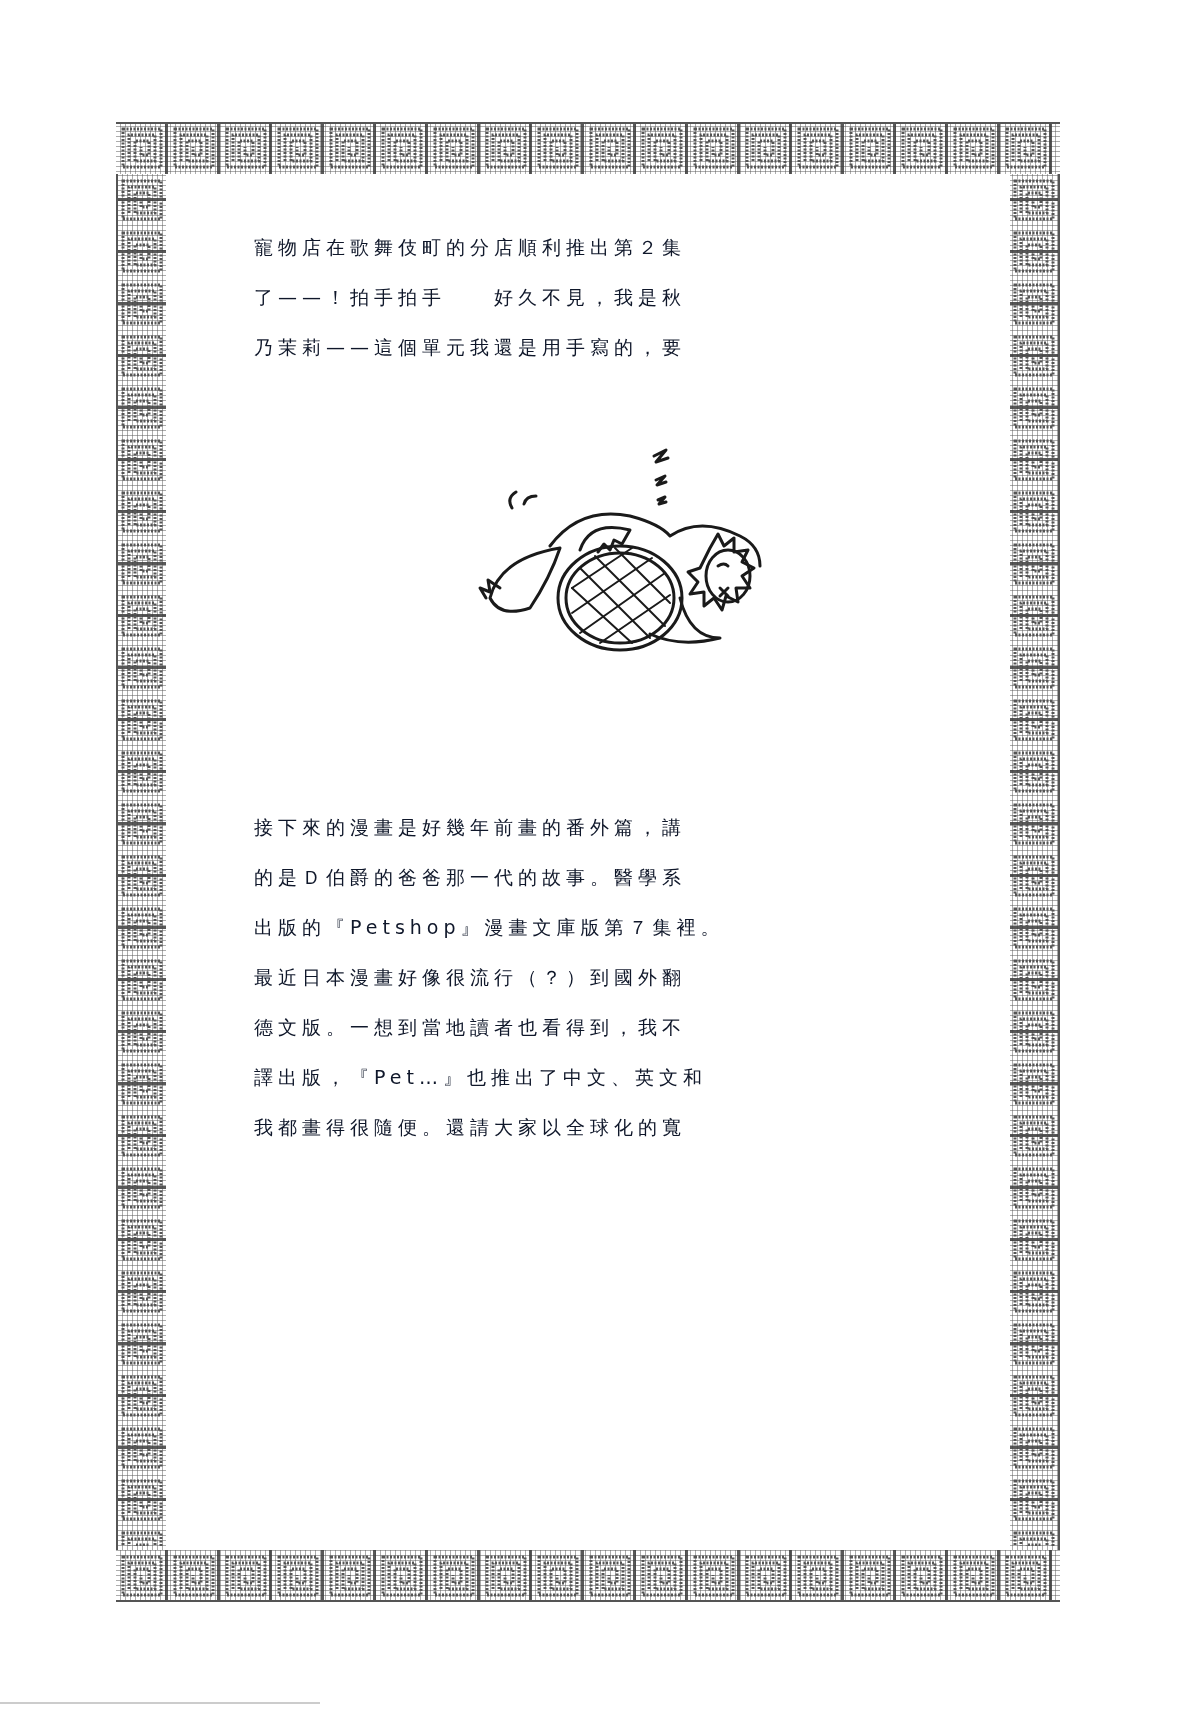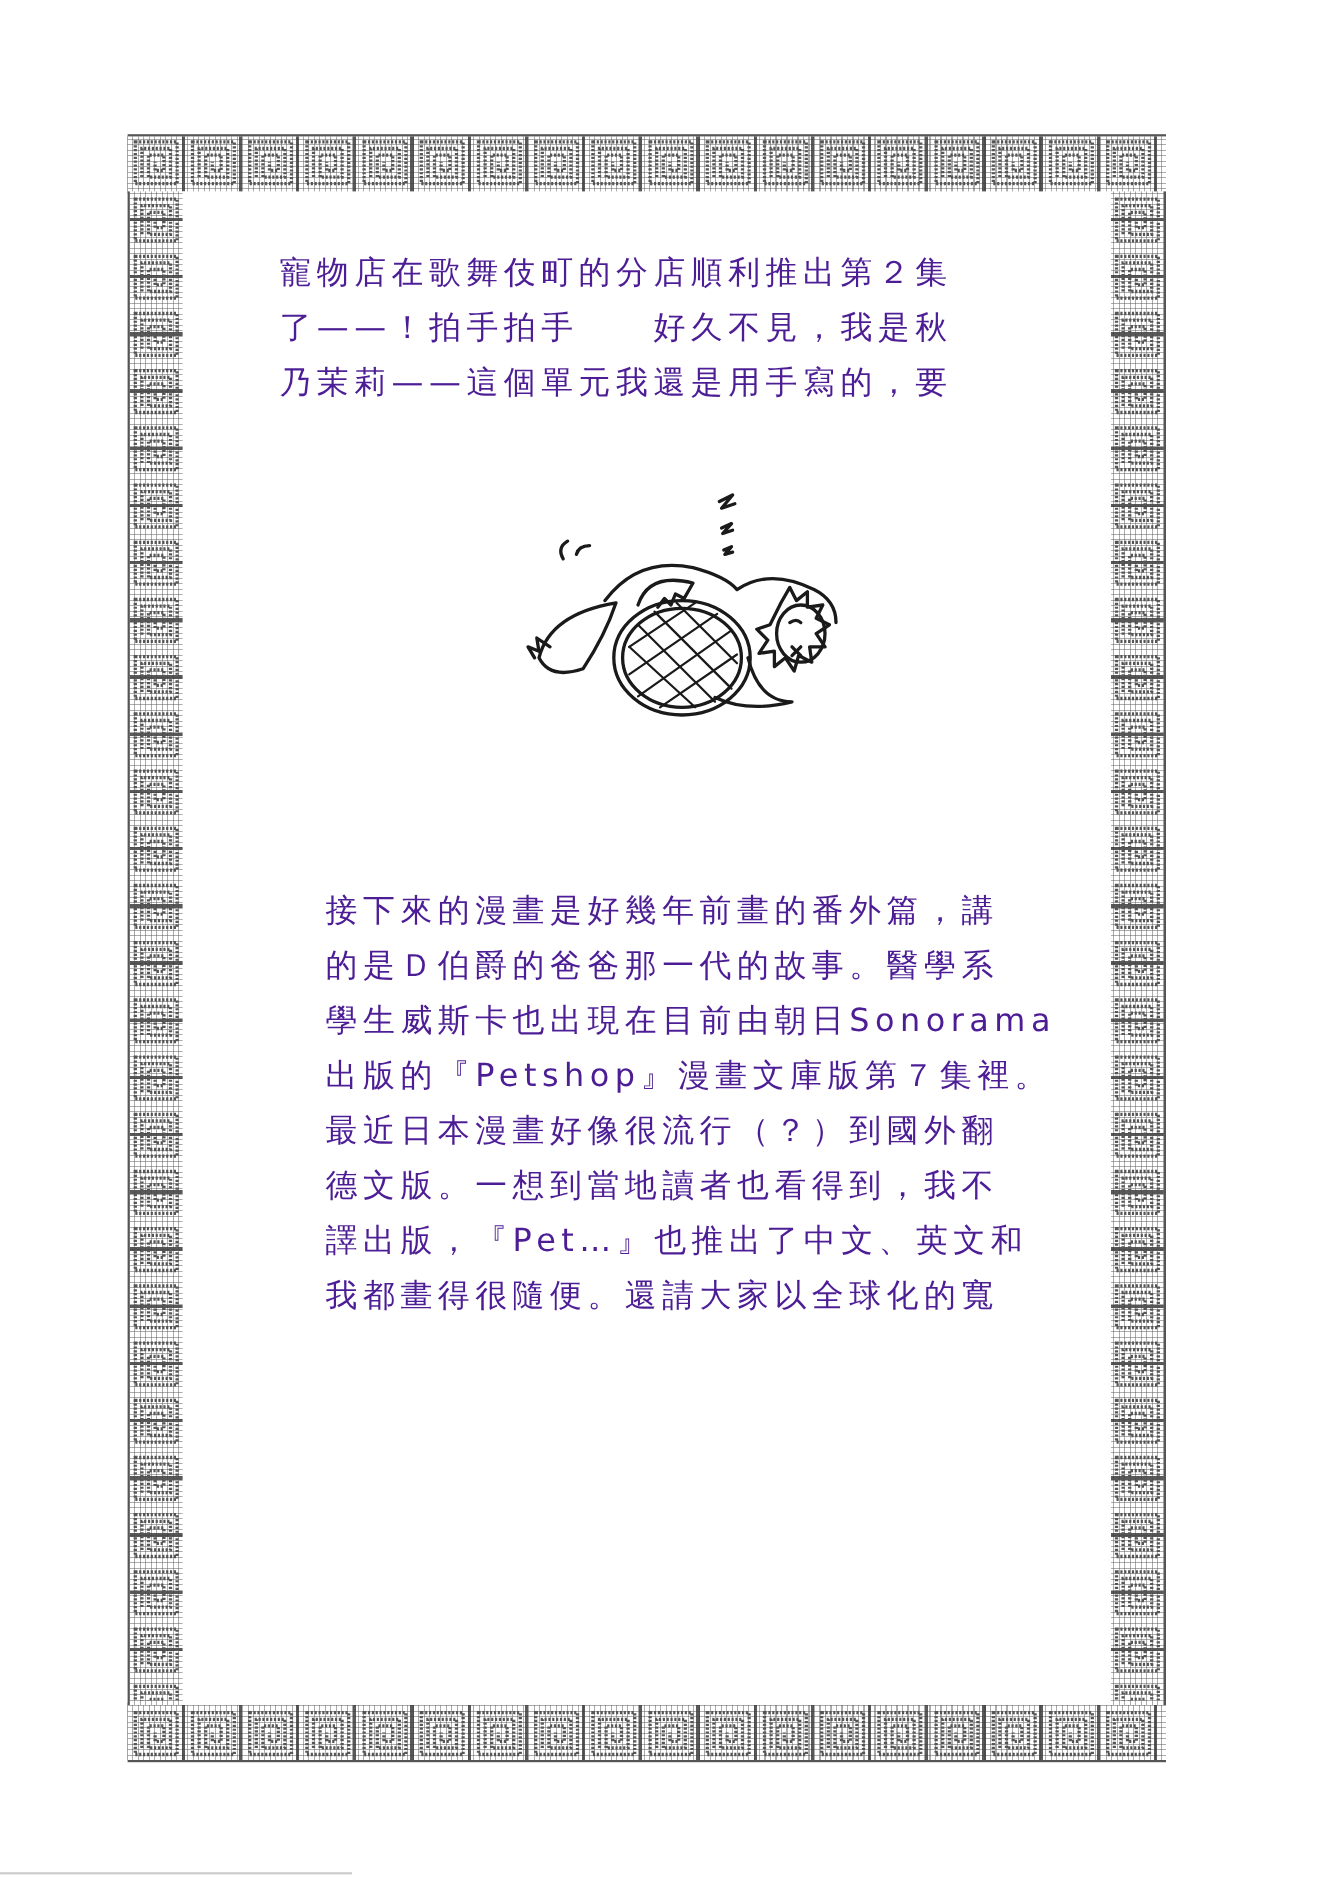--- a/index.html
+++ b/index.html
@@ -46,28 +46,28 @@
   .meander-col.right { right: 4px; }
   .meander-row svg, .meander-col svg { flex: 0 0 44px; width: 44px; height: 44px; }
   .inner {
     position: absolute; left: 50px; top: 52px; right: 50px; bottom: 52px;
     background: #fff;
   }
   .text-block {
     position: absolute;
     left: 254px;
     width: 640px;
-    font-size: 29px;
+    font-size: 19px;
     letter-spacing: 5px;
     line-height: 50px;
-    color: #4c1d95;
+    color: #0f172a;
   }
   .text-block .line { white-space: nowrap; display: block; }
   .block-1 { top: 222px; }
-  .block-2 { top: 802px; margin-left: 42px; }
+  .block-2 { top: 802px; }
   .illustration {
     position: absolute; left: 420px; top: 438px; width: 360px; height: 240px;
   }
   .scanline {
     position: absolute; left: 0; top: 1702px; width: 320px; height: 2px; background: #ccc;
   }
 </style>
 </head>
 <body>
 
@@ -670,21 +670,20 @@
     <path d="M290 110 l8 -14 l6 12 l10 -8 l0 14 l14 -2 l-6 12 l12 6 l-12 8 l8 12 l-14 0 l2 14 l-12 -6 l-4 14 l-8 -12 l-10 8 l0 -14 l-14 2 l8 -12 l-10 -10 l12 -4 z"></path>
     <ellipse cx="308" cy="138" rx="22" ry="26"></ellipse>
     <path d="M300 150 l8 8 M308 150 l-8 8"></path>
     <path d="M298 128 q6 -4 10 0"></path>
   </svg>
 </div>
 
 <div class="text-block block-2">
   <span class="line">接下來的漫畫是好幾年前畫的番外篇，講</span>
   <span class="line">的是Ｄ伯爵的爸爸那一代的故事。醫學系</span>
-  <span class="line">學生威斯卡也出現在目前由朝日Sonorama</span>
   <span class="line">出版的『Petshop』漫畫文庫版第７集裡。</span>
   <span class="line">最近日本漫畫好像很流行（？）到國外翻</span>
   <span class="line">德文版。一想到當地讀者也看得到，我不</span>
   <span class="line">譯出版，『Pet…』也推出了中文、英文和</span>
   <span class="line">我都畫得很隨便。還請大家以全球化的寬</span>
 </div>
 
 <div class="scanline"></div>
 
 </body></html>

